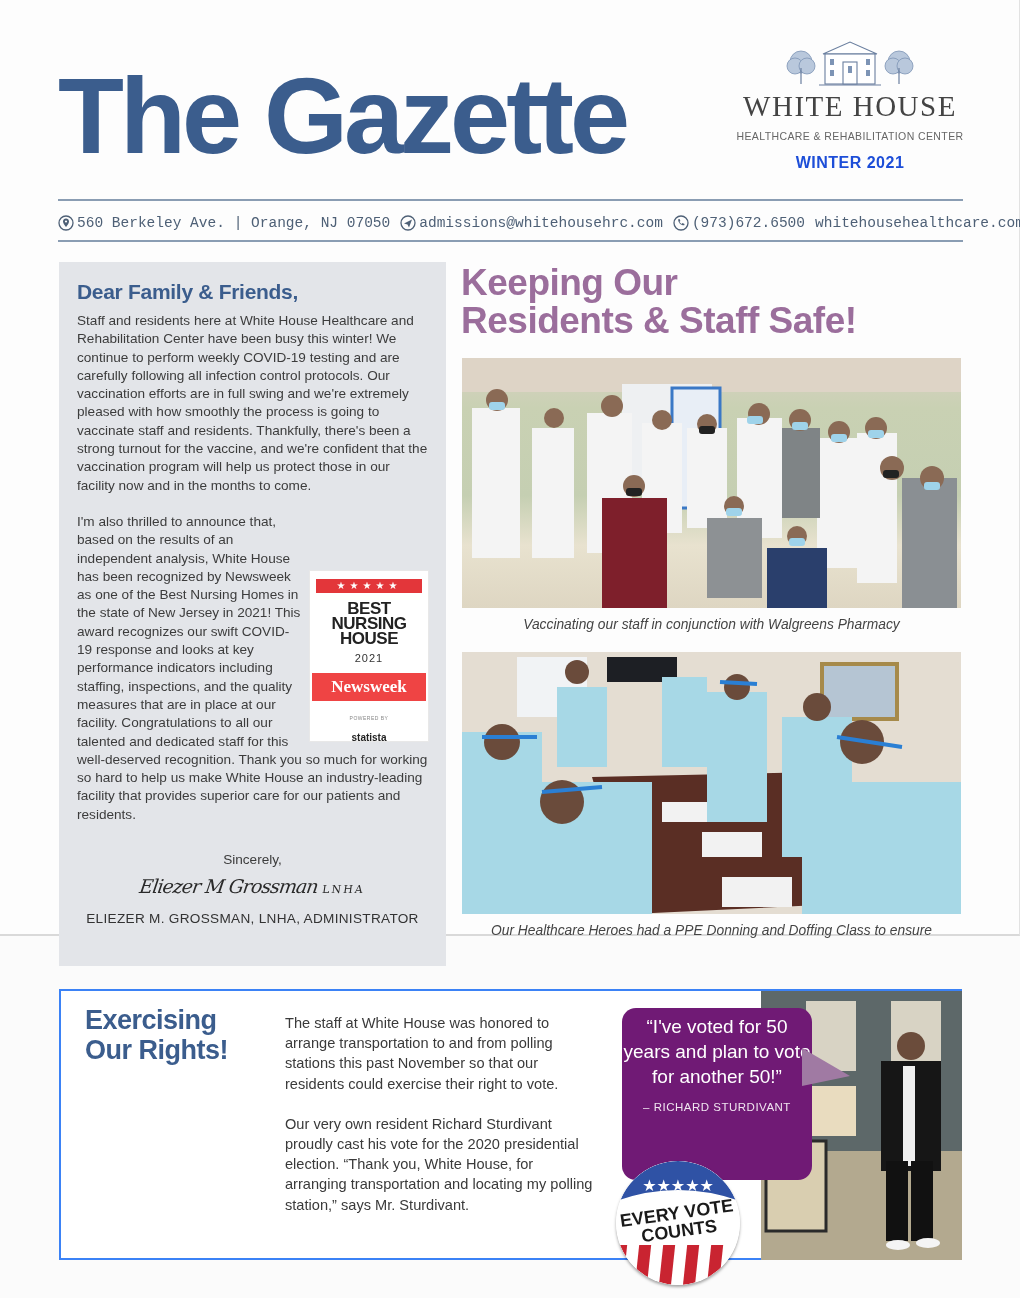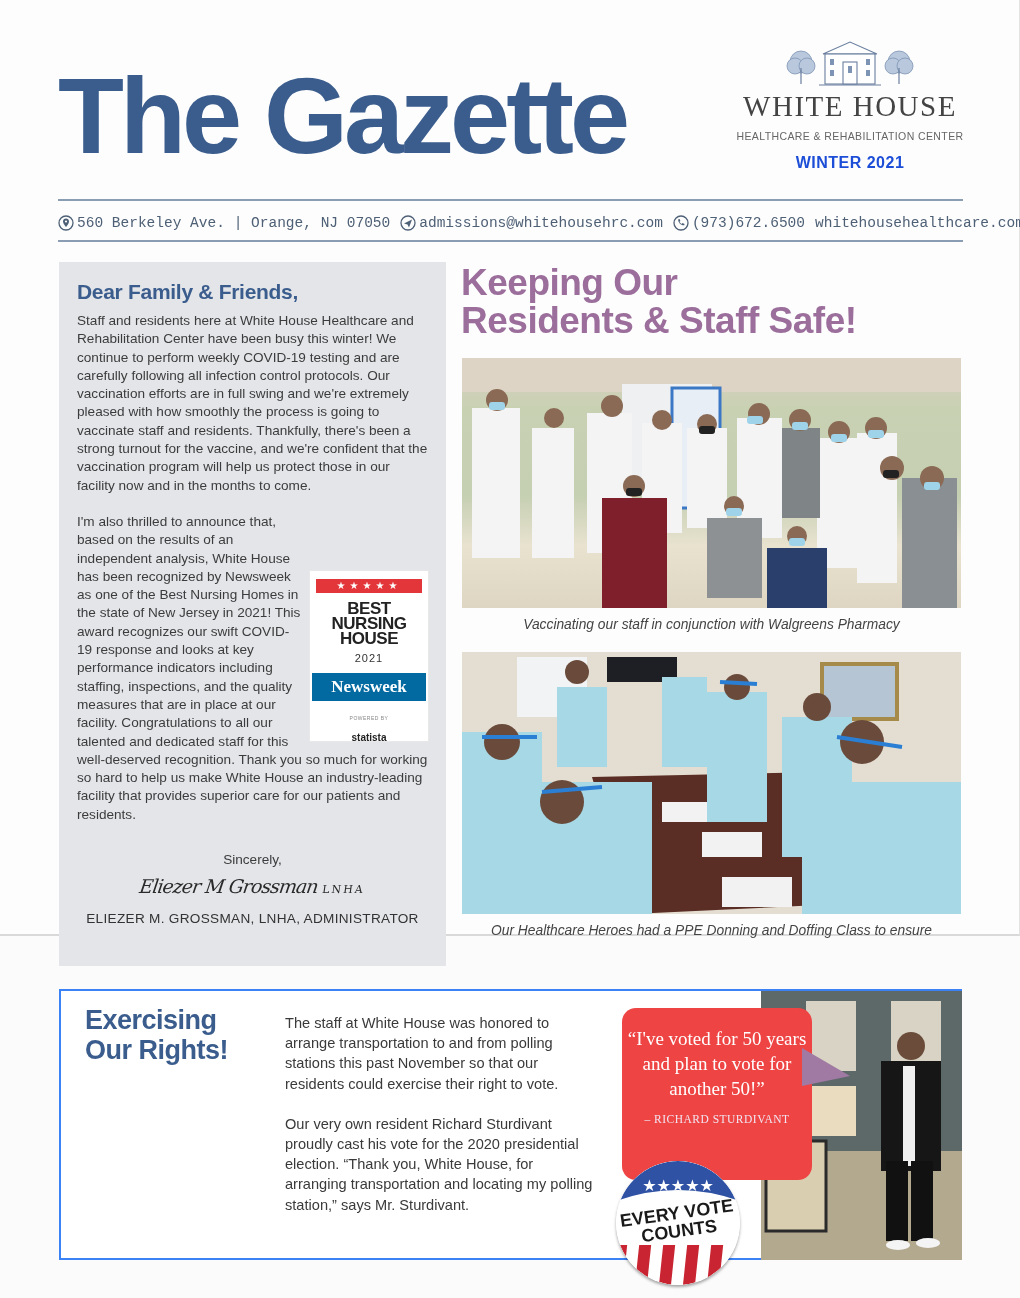--- a/index.html
+++ b/index.html
@@ -24,42 +24,42 @@
     .fb { margin-left: auto; width: 20px; height: 20px; background: #3b5d8d; border-radius: 3px; color: #fff; font-weight: 700; font-size: 16px; display: flex; align-items: flex-end; justify-content: center; line-height: 1; padding-bottom: 1px; }
 
     
     .letter { position: absolute; left: 59px; top: 262px; width: 387px; height: 704px; background: #e3e5e9; padding: 18px 18px 8px 18px; }
     .letter h2 { font-size: 21px; font-weight: 700; color: #3b5d8d; margin-bottom: 8px; letter-spacing: -0.3px; }
     .letter p { font-size: 13.6px; line-height: 18.3px; color: #3c3c3c; }
     .award { float: right; width: 118px; height: 170px; background: #fff; margin: 4px 0 6px 8px; padding: 8px 6px; box-shadow: 0 0 0 1px #e8e8e8; text-align: center; }
     .award .stars { background: #e3363a; color: #fff; font-size: 10px; letter-spacing: 4px; height: 14px; line-height: 14px; }
     .award .best { font-family: "Liberation Sans", sans-serif; font-weight: 700; font-size: 17px; line-height: 15px; color: #222; margin-top: 8px; letter-spacing: -0.5px; }
     .award .yr { font-size: 11px; color: #333; margin-top: 3px; letter-spacing: 1px; }
-    .award .nw { background: #0369a1; color: #fff; font-family: "Liberation Serif", serif; font-weight: 700; font-size: 17px; height: 28px; line-height: 28px; margin: 6px -4px 0 -4px; }
+    .award .nw { background: #ef4444; color: #fff; font-family: "Liberation Serif", serif; font-weight: 700; font-size: 17px; height: 28px; line-height: 28px; margin: 6px -4px 0 -4px; }
     .award .pw { font-size: 5px; color: #888; margin-top: 8px; letter-spacing: 0.5px; }
     .award .st { font-size: 10px; font-weight: 700; color: #222; margin-top: 1px; }
     .sincerely { text-align: center; font-size: 13.6px; margin-top: 28px; color: #3c3c3c; }
     .signature { font-family: "DejaVu Serif", serif; font-style: italic; font-size: 19px; color: #2a2a2a; text-align: center; margin-top: 8px; letter-spacing: -1px; transform: skewX(-8deg); }
     .signature small { font-size: 11px; letter-spacing: 2px; font-style: normal; }
     .signer { text-align: center; font-size: 13.6px; letter-spacing: 0.3px; margin-top: 14px; color: #333; }
 
     
     .feature-title { position: absolute; left: 461px; top: 264px; font-size: 37px; line-height: 38px; font-weight: 700; color: #9b6e9c; letter-spacing: -0.5px; }
     .photo { position: absolute; overflow: hidden; }
     .photo1 { left: 462px; top: 358px; width: 499px; height: 250px; background: linear-gradient(180deg, #d9d1c3 0%, #c9d1b3 20%, #c5cfb2 55%, #e8e2cf 75%, #ded6c2 100%); }
     .photo2 { left: 462px; top: 652px; width: 499px; height: 262px; background: linear-gradient(180deg, #e6dfd3 0%, #ddd3c4 30%, #b9d6df 55%, #9fc9d6 100%); }
     .caption { position: absolute; left: 462px; width: 499px; text-align: center; font-style: italic; font-size: 13.8px; line-height: 18px; color: #444; }
 
     
     .rights-box { position: absolute; left: 59px; top: 989px; width: 903px; height: 271px; border: 2px solid #3b82f6; background: #fff; }
     .rights-title { position: absolute; left: 24px; top: 14px; font-size: 27px; line-height: 30px; font-weight: 700; color: #3b5d8d; letter-spacing: -0.5px; }
     .vote-photo { position: absolute; left: 22px; top: 99px; width: 180px; height: 146px; background: linear-gradient(180deg, #e9e1c9 0%, #d8d0b8 35%, #2f7a73 55%, #d7a35c 78%, #e3ab62 100%); overflow: hidden; }
     .rights-body { position: absolute; left: 224px; top: 22px; width: 312px; font-size: 14.6px; line-height: 20.2px; color: #3a3a3a; }
     .rights-body p + p { margin-top: 20px; }
-    .quote-bubble { position: absolute; left: 561px; top: 17px; width: 190px; height: 172px; background: #ef4444; border-radius: 14px; color: #fff; text-align: center; padding-top: 18px; z-index: 3; font-family: Liberation Serif, serif; }
+    .quote-bubble { position: absolute; left: 561px; top: 17px; width: 190px; height: 172px; background: #701a75; border-radius: 14px; color: #fff; text-align: center; padding-top: 6px; z-index: 3; }
     .quote-bubble .q { font-size: 19px; line-height: 25px; }
     .quote-bubble .a { font-size: 11.5px; letter-spacing: 0.5px; margin-top: 12px; color: #f0e5f0; }
     .bubble-tail { position: absolute; left: 180px; top: 40px; width: 0; height: 0; border-top: 28px solid transparent; border-bottom: 10px solid transparent; border-left: 48px solid #a07aa3; }
     .man-photo { position: absolute; left: 700px; top: 0px; width: 201px; height: 269px; background: linear-gradient(180deg, #6b7a7b 0%, #4f5b5c 40%, #9b9176 65%, #b7ad95 100%); overflow: hidden; }
     .button-badge { position: absolute; left: 555px; top: 170px; width: 124px; height: 124px; border-radius: 50%; overflow: hidden; z-index: 4; background: #fff; box-shadow: 0 2px 3px rgba(0,0,0,0.35); }
   </style>
 </head>
 <body>
 
 <div class="page">

